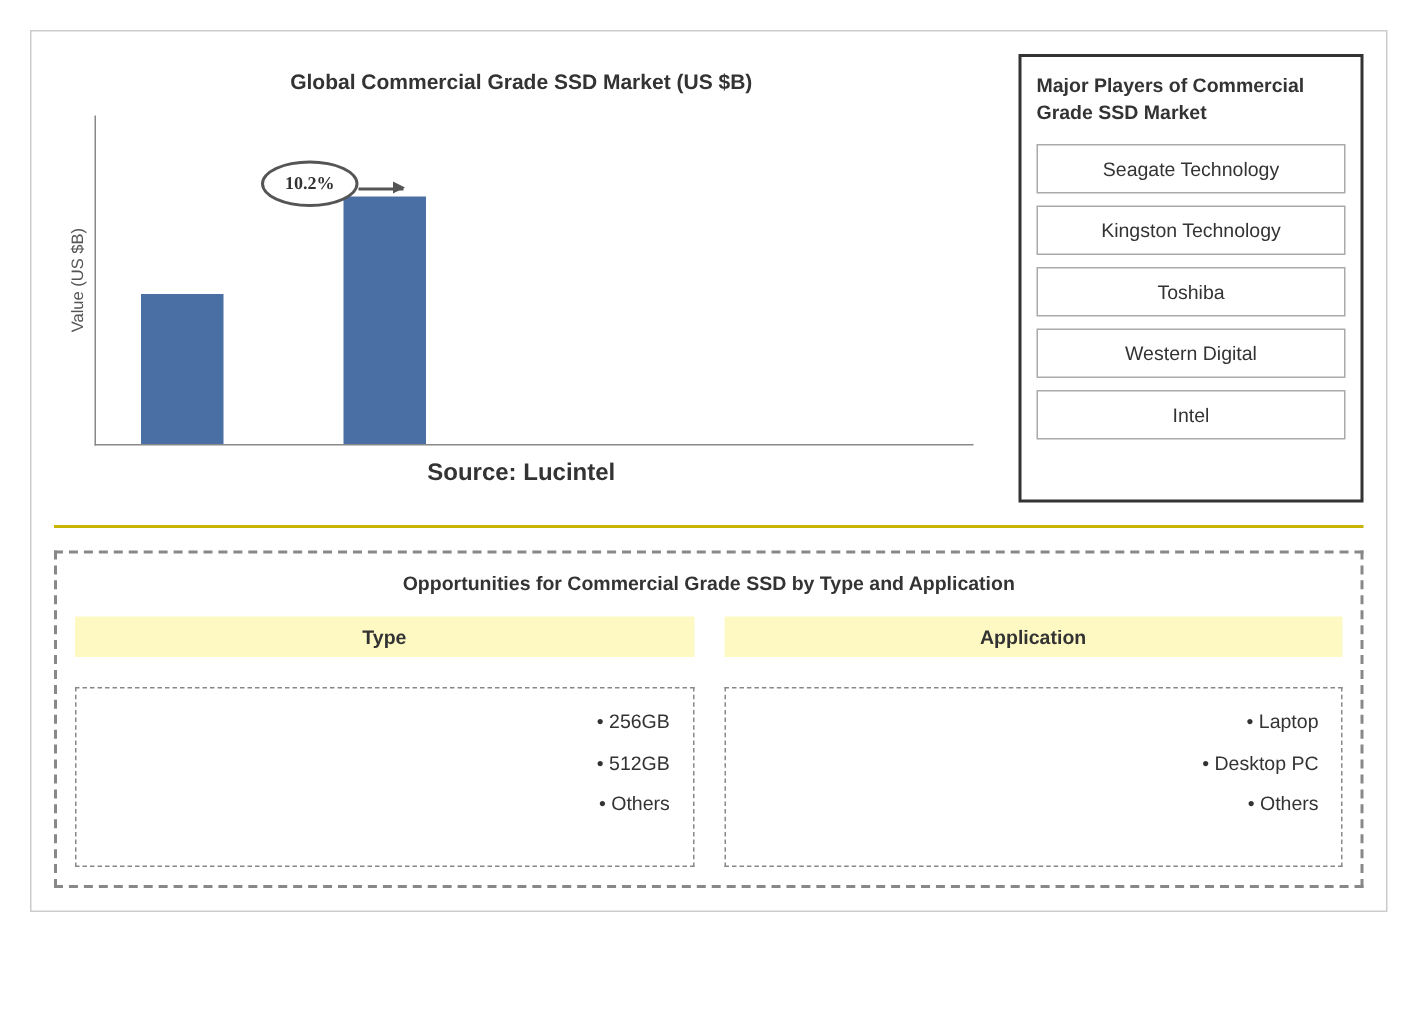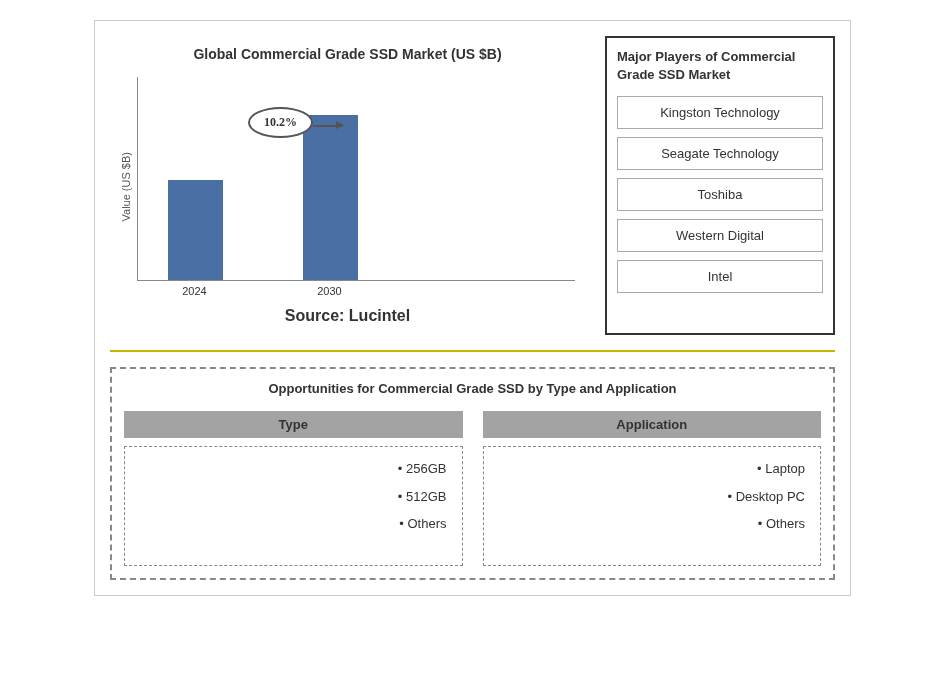--- a/index.html
+++ b/index.html
@@ -5,21 +5,21 @@
     * { box-sizing: border-box; margin: 0; padding: 0; }
     body {
       background: #fff;
       font-family: Arial, sans-serif;
       width: 945px;
       min-height: 683px;
       padding: 20px;
     }
 
     .main-container {
-      width: 757px;
+      width: 905px;
       margin: 0 auto;
       border: 1px solid #ccc;
       padding: 15px;
       background: #fff;
     }
 
     
     .top-section {
       display: flex;
       gap: 20px;
@@ -200,27 +200,27 @@
     .opp-columns {
       display: flex;
       gap: 20px;
     }
 
     .opp-column {
       flex: 1;
     }
 
     .opp-col-header {
-      background: #a3a3a3;
+      background: #fef9c3;
       text-align: center;
       font-size: 13px;
       font-weight: bold;
       color: #333;
       padding: 6px;
-      margin-bottom: 8px;
+      margin-bottom: 20px;
     }
 
     .opp-col-items {
       border: 1px dashed #888;
       padding: 12px 15px;
       min-height: 120px;
       text-align: right;
     }
 
     .opp-item {
@@ -253,34 +253,30 @@
             <div class="bar-group">
               <div class="bar" style="height: 100px;"></div>
             </div>
 
             <div class="bar-group">
               <div class="bar" style="height: 165px;"></div>
             </div>
 
           </div>
 
-          <div class="x-labels">
-            <div class="x-label">2024</div>
-            <div class="x-label">2030</div>
-          </div>
         </div>
       </div>
 
       <div class="source-text">Source: Lucintel</div>
     </div>
 
     <div class="players-panel">
       <div class="players-title">Major Players of Commercial Grade SSD Market</div>
+      <div class="player-item">Seagate Technology</div>
       <div class="player-item">Kingston Technology</div>
-      <div class="player-item">Seagate Technology</div>
       <div class="player-item">Toshiba</div>
       <div class="player-item">Western Digital</div>
       <div class="player-item">Intel</div>
     </div>
 
   </div>
 
   <hr class="divider">
 
   <div class="opportunities-section">

